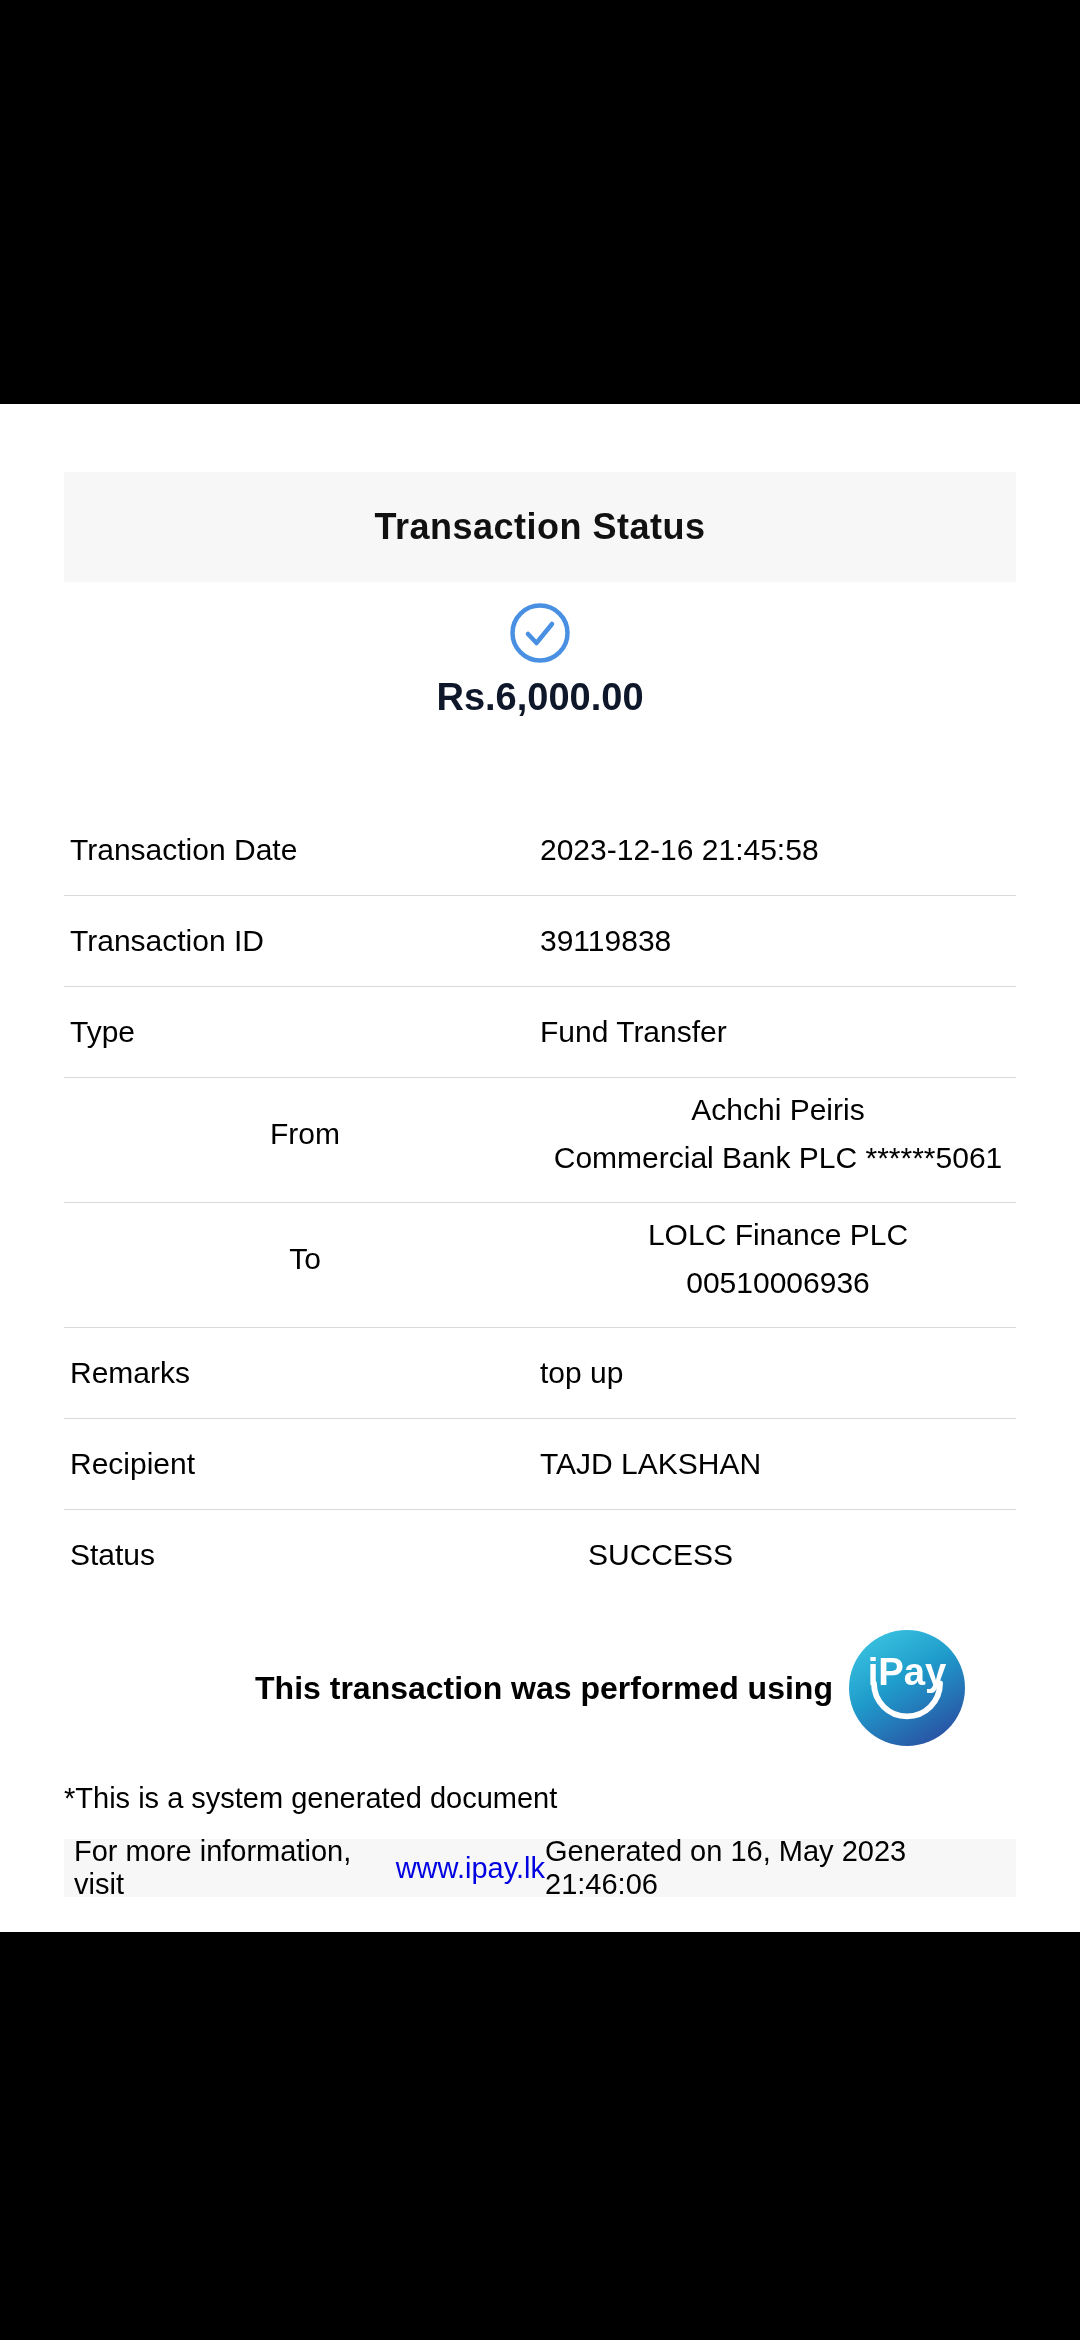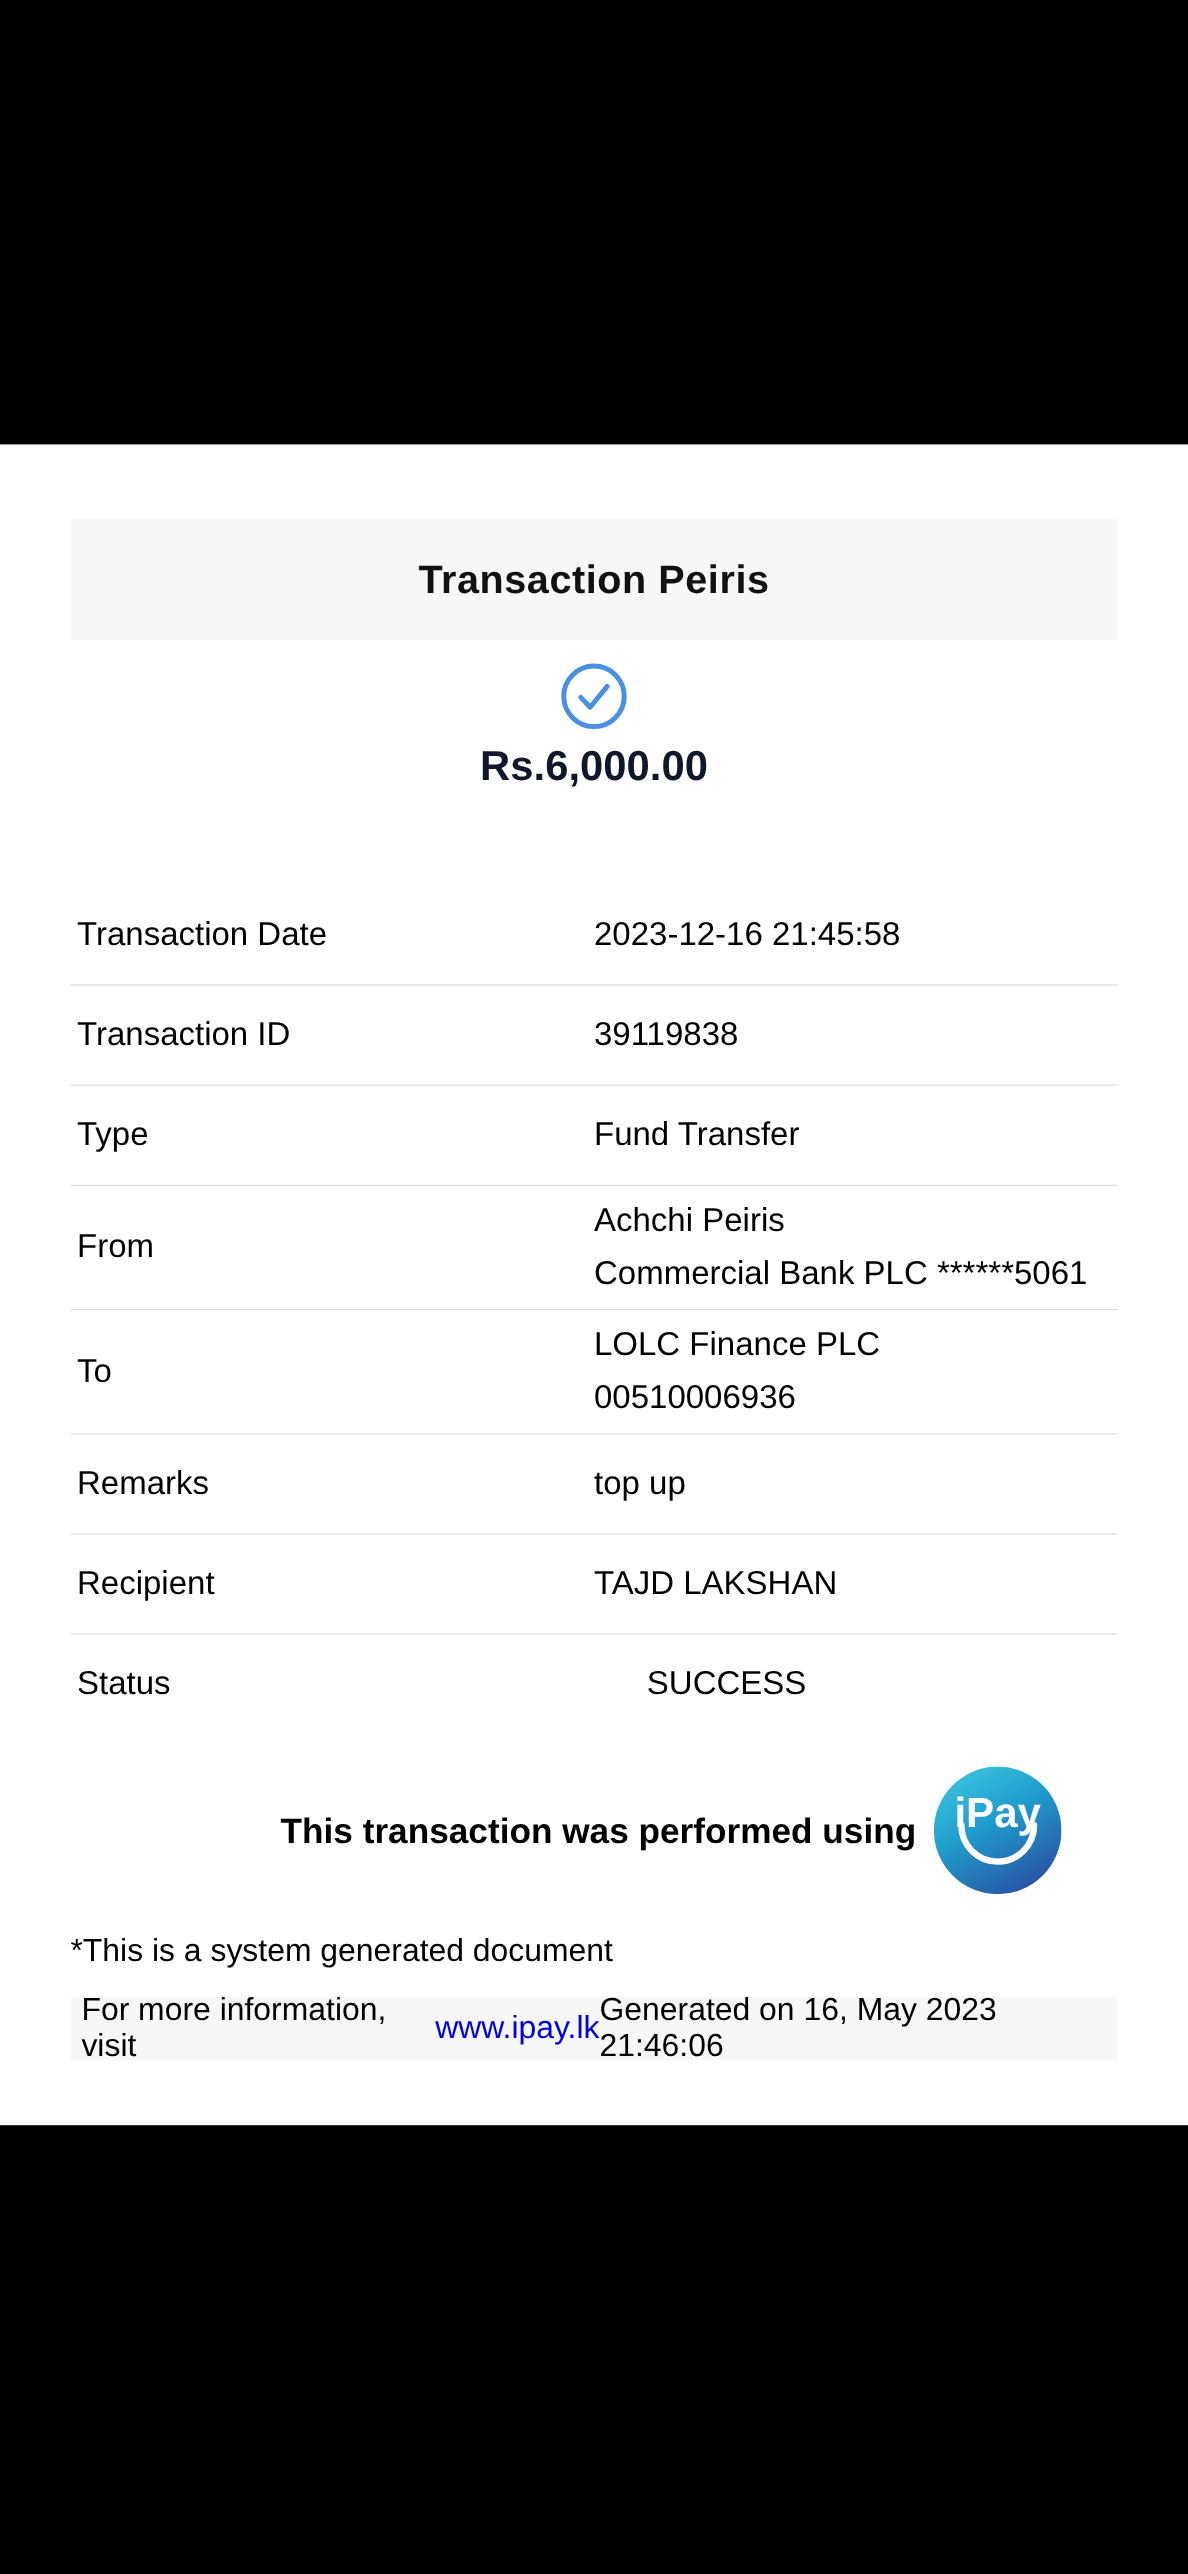--- a/index.html
+++ b/index.html
@@ -35,21 +35,21 @@
     font-size: 38px; font-weight: bold; color: #0f172a;
     margin-top: 12px;
   }
 
   .table { margin-top: 86px; }
   .row {
     display: flex;
     border-bottom: 1px solid var(--divider-gray, #d9d9d9);
     padding: 21px 0 21px 6px;
   }
-  .row.multi { padding-top: 8px; padding-bottom: 8px; }
+  .row.multi { padding-top: 8px; padding-bottom: 20px; text-align: center; }
   .row:last-child { border-bottom: none; gap: 48px; }
   .row .label {
     width: 470px; flex: 0 0 470px;
     font-size: 30px; color: #000;
     align-self: center; line-height: 48px;
   }
   .row .value { flex: 1; font-size: 30px; color: #000; }
   .row .value .vline { line-height: 48px; }
 
   .performed {
@@ -77,21 +77,21 @@
   .footer-link { color: var(--link-blue, #0000e0); text-decoration: none; margin-left: 8px; cursor: pointer; }
 </style>
 </head>
 <body>
 
 <div class="screen">
   <div class="sheet">
     <div class="doc">
 
       <div class="header-bar">
-        <div class="header-title">Transaction Peiris</div>
+        <div class="header-title">Transaction Status</div>
       </div>
 
       <div class="check-wrap">
         <svg width="62" height="62" viewBox="0 0 62 62">
           <circle cx="31" cy="31" r="27.5" fill="none" stroke="currentColor" stroke-width="4.5"></circle>
           <path d="M 19 32 L 27.5 41 L 43 22" fill="none" stroke="currentColor" stroke-width="4.5" stroke-linecap="round" stroke-linejoin="round"></path>
         </svg>
       </div>
 
       <div class="amount">Rs.6,000.00</div>

